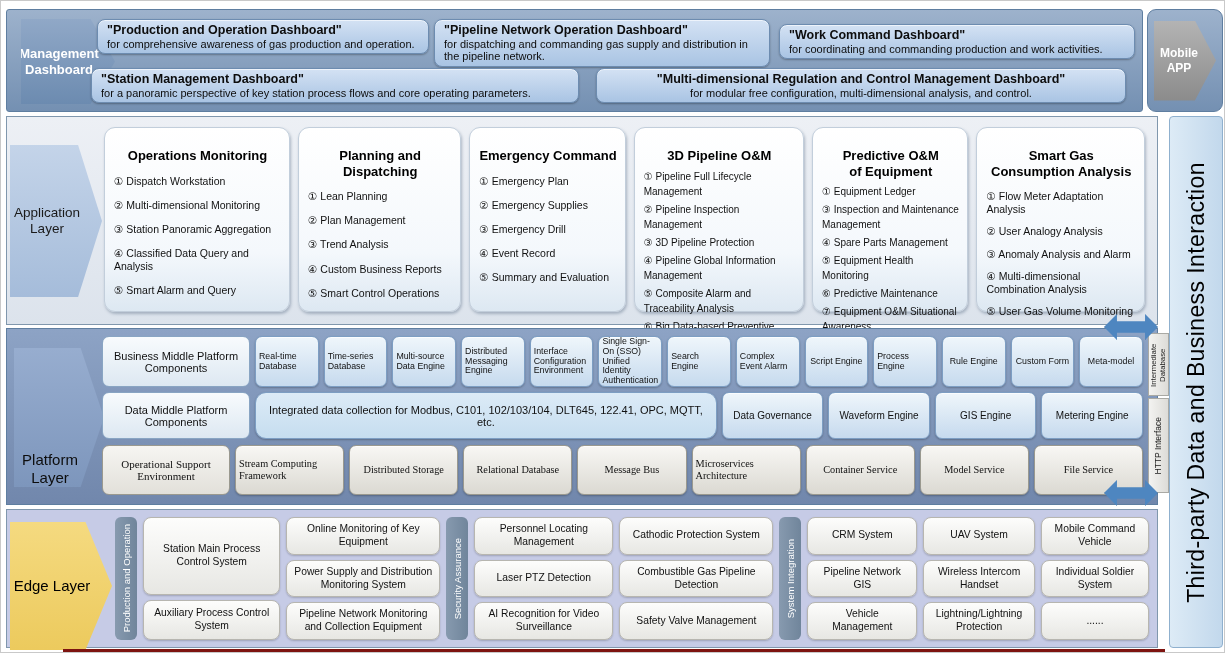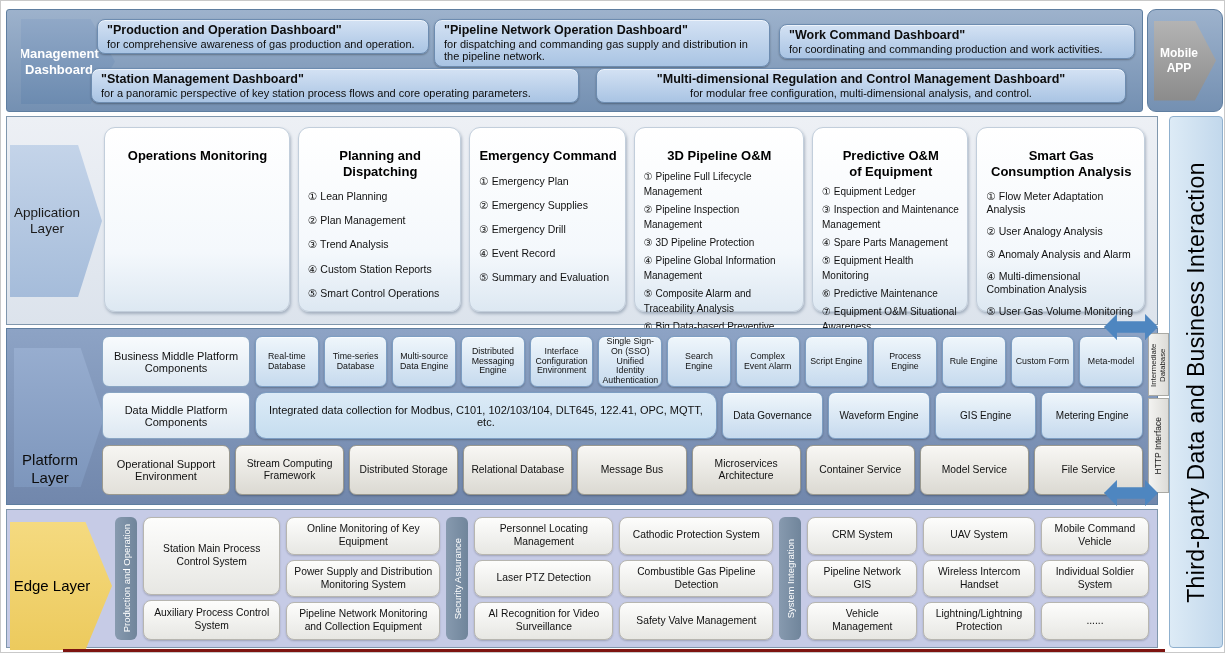--- a/index.html
+++ b/index.html
@@ -51,28 +51,28 @@
   .app-card.medium .app-item { margin-bottom:9px; }
 
   
   .platform-layer { position:absolute; left:5px; top:327px; width:1152px; height:177px;
                     background:linear-gradient(180deg,#8da3c5,#7187ac); border:1px solid #5f7ea0; }
   .plat-label { left:7px; top:19px; width:90px; height:139px; color:#0d0d0d; font-size:15px;
                 background:linear-gradient(180deg,#97adcf,#7d96bc);align-items:flex-end; }
   .plat-row { position:absolute; left:95px; right:14px; display:flex; gap:5px; }
   .plat-row.r1 { top:7px;   height:51px; }
   .plat-row.r2 { top:63px;  height:47px; }
-  .plat-row.r3 { top:116px; height:50px; }
+  .plat-row.r3 { top:116px; height:50px;font-family:Liberation Serif, serif; }
   .plat-header { flex:0 0 148px; background:linear-gradient(180deg,#f8fbfd,#dde8f2);
                  border:1px solid #89a5c3; border-radius:7px; display:flex; align-items:center;
                  justify-content:center; text-align:center; font-size:11px; color:#111; padding:2px 8px; }
   .plat-header.gray { flex-basis:128px; background:linear-gradient(180deg,#f6f5f2,#e2e0da); border-color:#9a998f; }
   .plat-box { flex:1 1 0; min-width:0; background:linear-gradient(180deg,#eff6fb,#c6daee);
               border:1px solid #7d9ec3; border-radius:7px; display:flex; align-items:center;
-              justify-content:center; text-align:center; font-size:8.8px; line-height:1.12;
+              justify-content:center; font-size:8.8px; line-height:1.12;
               color:#111; padding:2px 3px; box-shadow:0 1px 2px rgba(0,0,0,.25), inset 0 1px 0 rgba(255,255,255,.7); }
   .plat-row.r2 .plat-box { font-size:10px; }
   .plat-row.r3 .plat-box { background:linear-gradient(180deg,#f8f7f4,#dbd9d2); border-color:#9a998f; font-size:10.3px; }
   .integration-box { flex:4.7 1 0; background:linear-gradient(180deg,#dcebf7,#c6ddef);
                      border:1px solid #7d9ec3; border-radius:11px; display:flex; align-items:center;
                      justify-content:center; text-align:center; font-size:11px; color:#111; padding:2px 10px;
                      box-shadow:0 1px 2px rgba(0,0,0,.25); }
 
   
   .edge-layer { position:absolute; left:5px; top:508px; width:1152px; height:139px;
@@ -147,28 +147,35 @@
     </div>
   </div>
 
   <div class="app-layer">
     <div class="layer-label app-label">
       <span>Application Layer</span>
     </div>
     <div class="app-cards">
       <div class="app-card" style="flex:192 1 0">
         <div class="app-card-title">Operations Monitoring</div>
+        <div>
+            <div class="app-item">① Dispatch Workstation</div>
+            <div class="app-item">② Multi-dimensional Monitoring</div>
+            <div class="app-item">③ Station Panoramic Aggregation</div>
+            <div class="app-item">④ Classified Data Query and Analysis</div>
+            <div class="app-item">⑤ Smart Alarm and Query</div>
+          </div>
       </div>
       <div class="app-card" style="flex:166 1 0">
         <div class="app-card-title">Planning and Dispatching</div>
         <div>
             <div class="app-item">① Lean Planning</div>
             <div class="app-item">② Plan Management</div>
             <div class="app-item">③ Trend Analysis</div>
-            <div class="app-item">④ Custom Station Reports</div>
+            <div class="app-item">④ Custom Business Reports</div>
             <div class="app-item">⑤ Smart Control Operations</div>
           </div>
       </div>
       <div class="app-card" style="flex:158 1 0">
         <div class="app-card-title">Emergency Command</div>
         <div>
             <div class="app-item">① Emergency Plan</div>
             <div class="app-item">② Emergency Supplies</div>
             <div class="app-item">③ Emergency Drill</div>
             <div class="app-item">④ Event Record</div>

